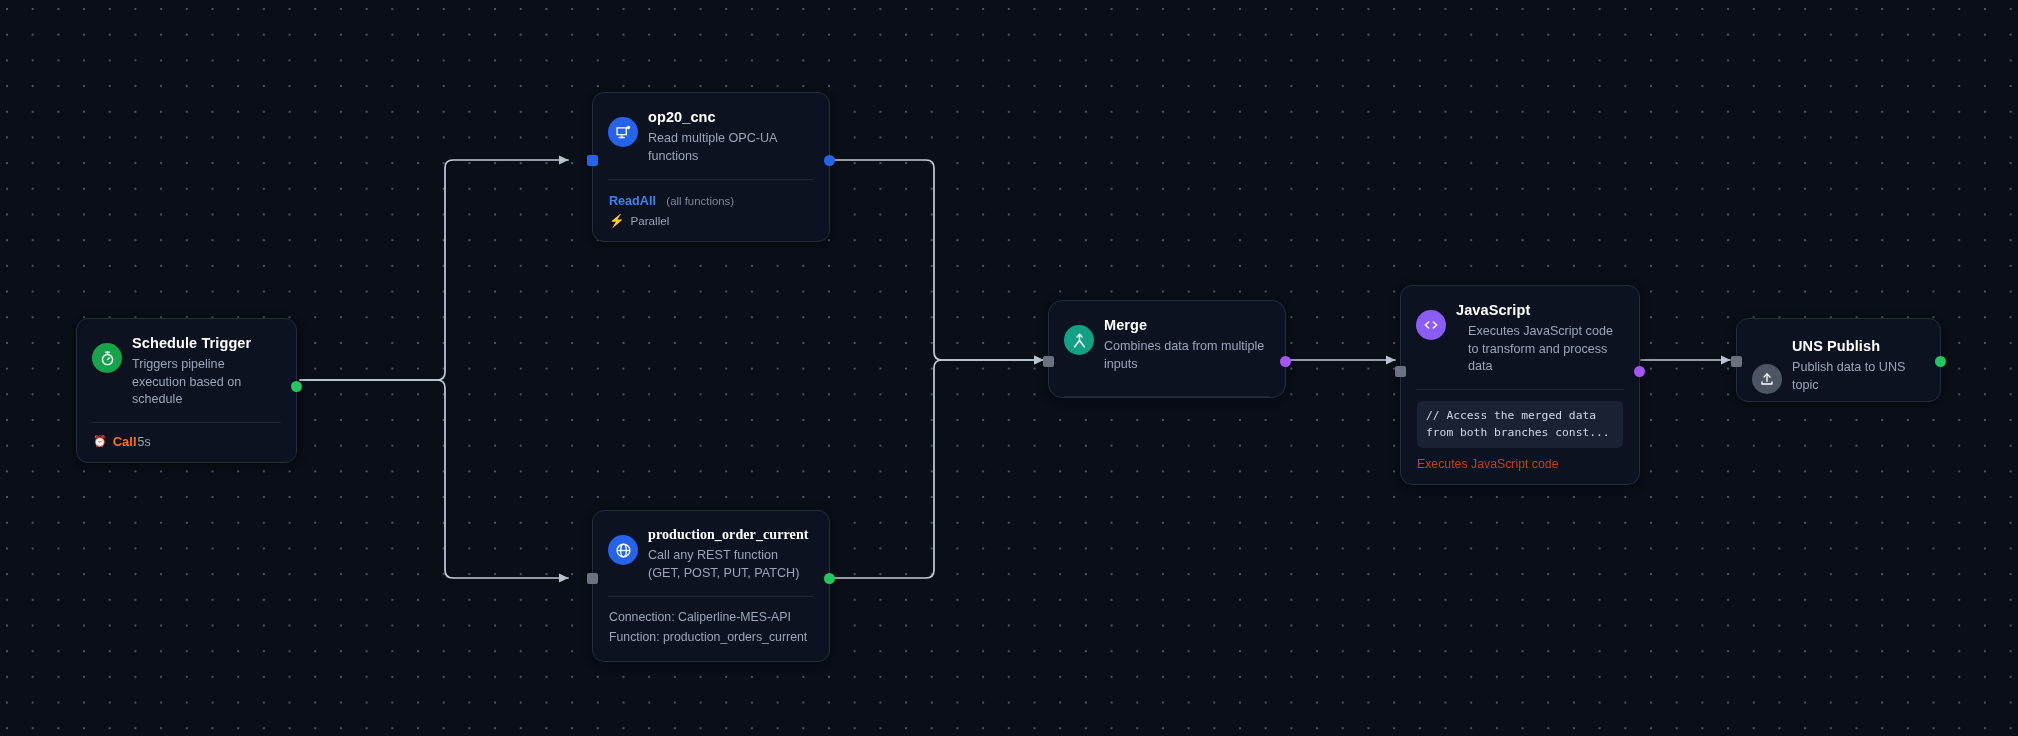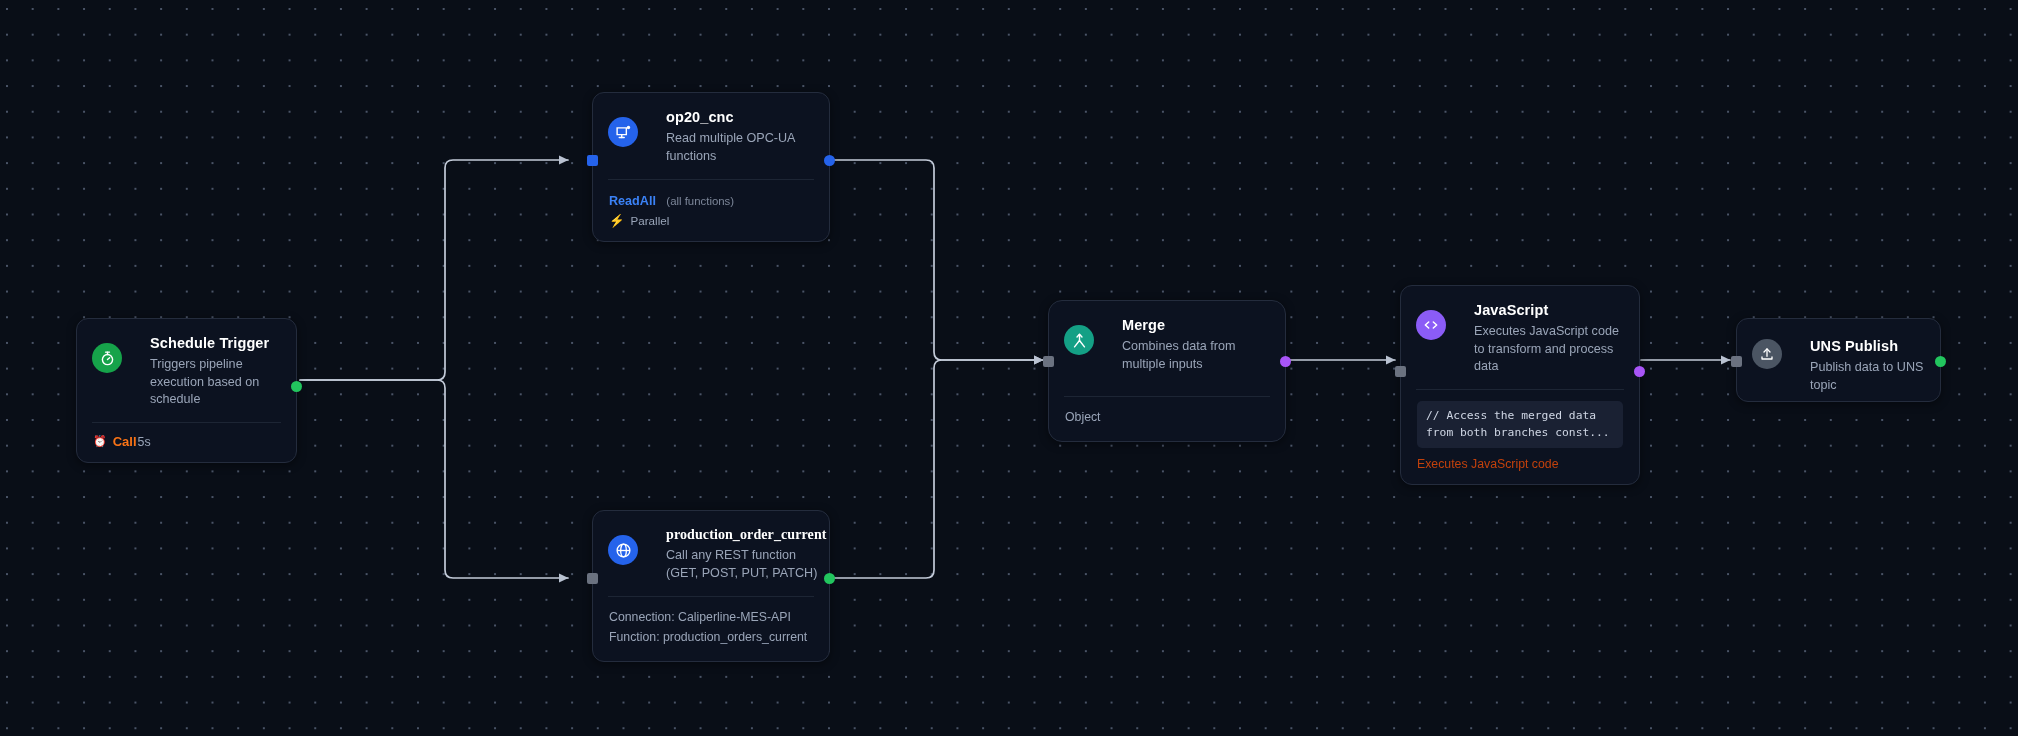--- a/index.html
+++ b/index.html
@@ -33,21 +33,21 @@
     background: #0c1220;
     border: 1px solid #242c3d;
     border-radius: 12px;
     z-index: 3;
     box-shadow: 0 2px 10px rgba(0,0,0,0.45);
   }
   .node-head {
     display: flex;
     align-items: flex-start;
     padding: 14px 16px 14px 15px;
-    gap: 28px;
+    gap: 10px;
   }
   .node-icon {
     width: 30px; height: 30px;
     min-width: 30px;
     border-radius: 50%;
     display: flex;
     align-items: center;
     justify-content: center;
     margin-top: 10px;
   }
@@ -231,52 +231,49 @@
           <line x1="12" y1="12" x2="12" y2="3.5"></line>
           <path d="M8.5 7 L12 3.3 L15.5 7"></path>
         </svg>
       </div>
       <div class="node-texts">
         <div class="node-title">Merge</div>
         <div class="node-sub" style="max-width:162px;">Combines data from multiple inputs</div>
       </div>
     </div>
     <div class="node-divider" style="margin-top:9px;"></div>
-    <div class="node-body">
-      <div class="kv-row">Object</div>
-    </div>
     <div class="handle h-square" style="background:#6b7280; left:-6px; top:55px;"></div>
     <div class="handle h-dot" style="background:#a855f7; right:-6px; top:55px;"></div>
   </div>
 
   <div class="node" style="left:1400px; top:285px; width:240px;">
     <div class="node-head">
       <div class="node-icon" style="background:#8b5cf6;">
         <svg width="16" height="16" viewBox="0 0 24 24" fill="none" stroke="#fff" stroke-width="2.3" stroke-linecap="round" stroke-linejoin="round">
           <polyline points="8.5,7.5 3.5,12 8.5,16.5"></polyline>
           <polyline points="15.5,7.5 20.5,12 15.5,16.5"></polyline>
         </svg>
       </div>
       <div class="node-texts">
         <div class="node-title">JavaScript</div>
-        <div class="node-sub" style="max-width:158px;">Executes JavaScript code to transform and process data</div>
+        <div class="node-sub" style="max-width:158px;margin-left:12px;">Executes JavaScript code to transform and process data</div>
       </div>
     </div>
     <div class="node-divider"></div>
     <div class="node-body">
       <div class="code-box">// Access the merged data
 from both branches const...</div>
       <div class="code-note">Executes JavaScript code</div>
     </div>
     <div class="handle h-square" style="background:#6b7280; left:-6px; top:80px;"></div>
     <div class="handle h-dot" style="background:#a855f7; right:-6px; top:80px;"></div>
   </div>
 
   <div class="node" style="left:1736px; top:318px; width:205px; height:84px;">
-    <div class="node-head" style="padding-top:17px;">
+    <div class="node-head" style="padding-top:17px;align-items:flex-end;">
       <div class="node-icon" style="background:#4b5563; margin-top:3px;">
         <svg width="16" height="16" viewBox="0 0 24 24" fill="none" stroke="#fff" stroke-width="2" stroke-linecap="round" stroke-linejoin="round">
           <path d="M12 15.5 V4.5"></path>
           <polyline points="7.5,9 12,4.3 16.5,9"></polyline>
           <path d="M4.5 16.5 V19.5 H19.5 V16.5"></path>
         </svg>
       </div>
       <div class="node-texts">
         <div class="node-title">UNS Publish</div>
         <div class="node-sub">Publish data to UNS topic</div>

